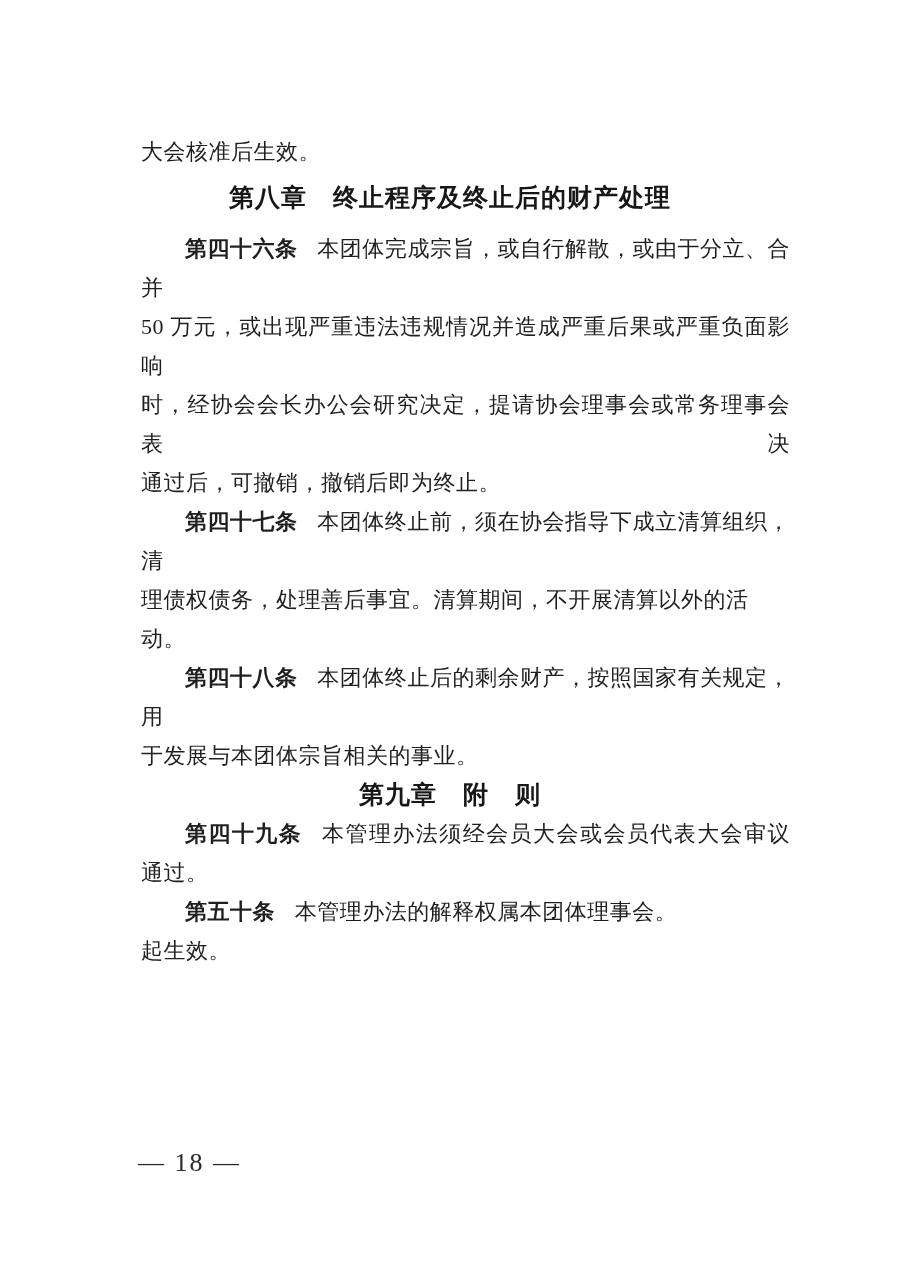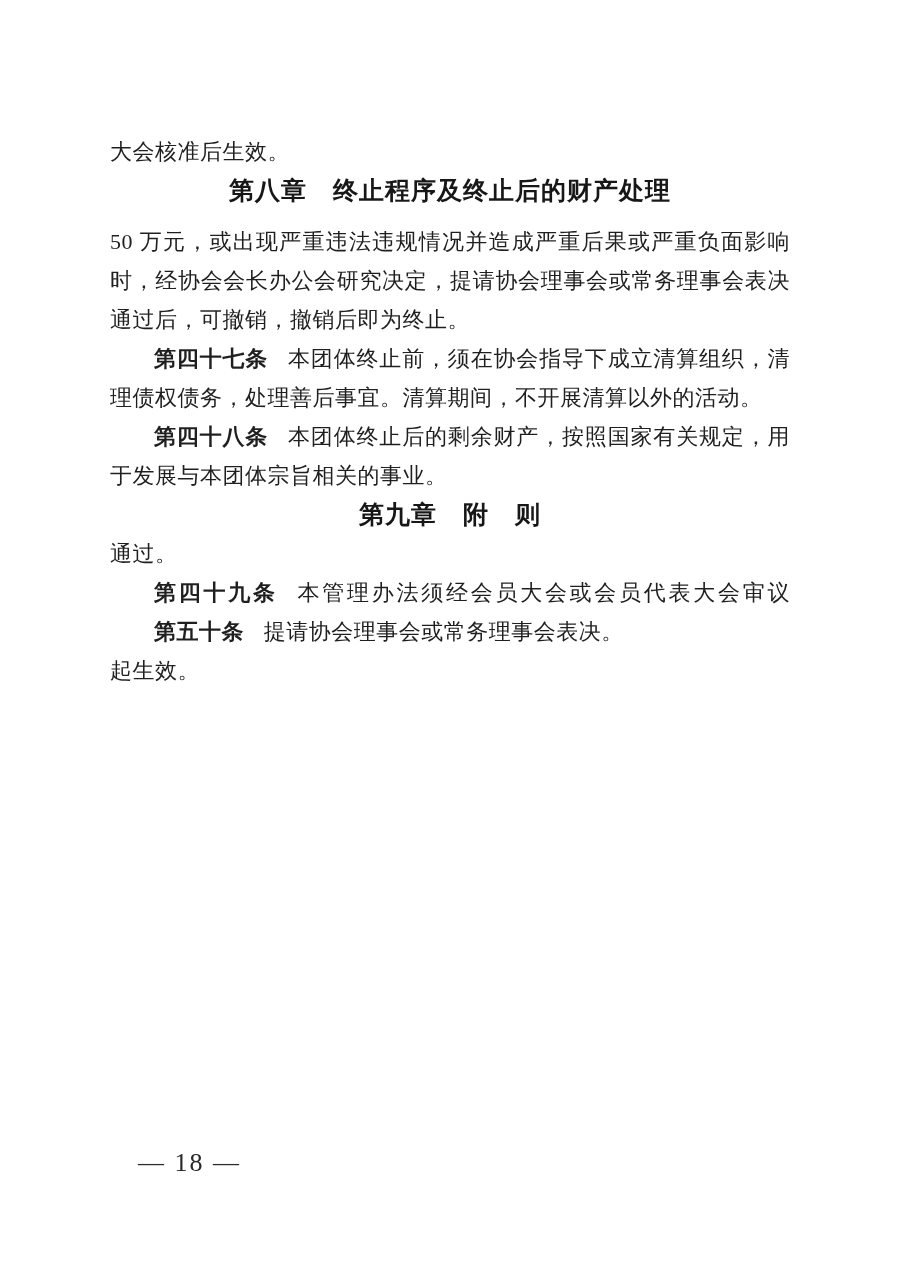--- a/index.html
+++ b/index.html
@@ -20,20 +20,21 @@
     position: absolute;
     left: 110px;
     top: 132px;
     width: 680px;
     font-size: 22px;
     line-height: 39px;
     letter-spacing: 0.5px;
   }
   .line {
     text-align: left;
+    margin-left: 31px;
   }
   
   .fill {
     text-align: justify;
     text-align-last: justify;
   }
   
   .end {
     text-align: left;
     text-align-last: left;
@@ -50,20 +51,21 @@
     font-weight: 700;
     font-size: 25px;
     line-height: 39px;
     text-align: center;
     text-align-last: center;
     letter-spacing: 1px;
     color: #171717;
   }
   .chapter-8 {
     margin-bottom: 12px;
+    margin-top: 7px;
   }
   .footer {
     position: absolute;
     left: 138px;
     top: 1148px;
     font-size: 26px;
     letter-spacing: 2px;
     color: #2a2a2a;
   }
 </style>
@@ -72,20 +74,23 @@
 
 <div class="page">
 
   <div class="doc">
 
     <div class="line end">大会核准后生效。</div>
 
     <div class="chapter chapter-8">第八章　终止程序及终止后的财产处理</div>
 
     <div>
+      <div class="line fill indent">
+        <b class="art-label">第四十六条</b><span>本团体完成宗旨，或自行解散，或由于分立、合并</span>
+      </div>
       <div class="line fill">50 万元，或出现严重违法违规情况并造成严重后果或严重负面影响</div>
       <div class="line fill">时，经协会会长办公会研究决定，提请协会理事会或常务理事会表决</div>
       <div class="line end">通过后，可撤销，撤销后即为终止。</div>
     </div>
 
     <div>
       <div class="line fill indent">
         <b class="art-label">第四十七条</b><span>本团体终止前，须在协会指导下成立清算组织，清</span>
       </div>
       <div class="line end">理债权债务，处理善后事宜。清算期间，不开展清算以外的活动。</div>
@@ -94,29 +99,29 @@
     <div>
       <div class="line fill indent">
         <b class="art-label">第四十八条</b><span>本团体终止后的剩余财产，按照国家有关规定，用</span>
       </div>
       <div class="line end">于发展与本团体宗旨相关的事业。</div>
     </div>
 
     <div class="chapter">第九章　附　则</div>
 
     <div>
-      <div class="line end">通过。</div>
       <div class="line fill indent">
         <b class="art-label">第四十九条</b><span>本管理办法须经会员大会或会员代表大会审议</span>
       </div>
+      <div class="line end">通过。</div>
     </div>
 
     <div>
       <div class="line end indent">
-        <b class="art-label">第五十条</b><span>提请协会理事会或常务理事会表决。</span>
+        <b class="art-label">第五十条</b><span>本管理办法的解释权属本团体理事会。</span>
       </div>
     </div>
 
     <div>
       <div class="line end">起生效。</div>
     </div>
 
   </div>
 
   <div class="footer">— 18 —</div>

